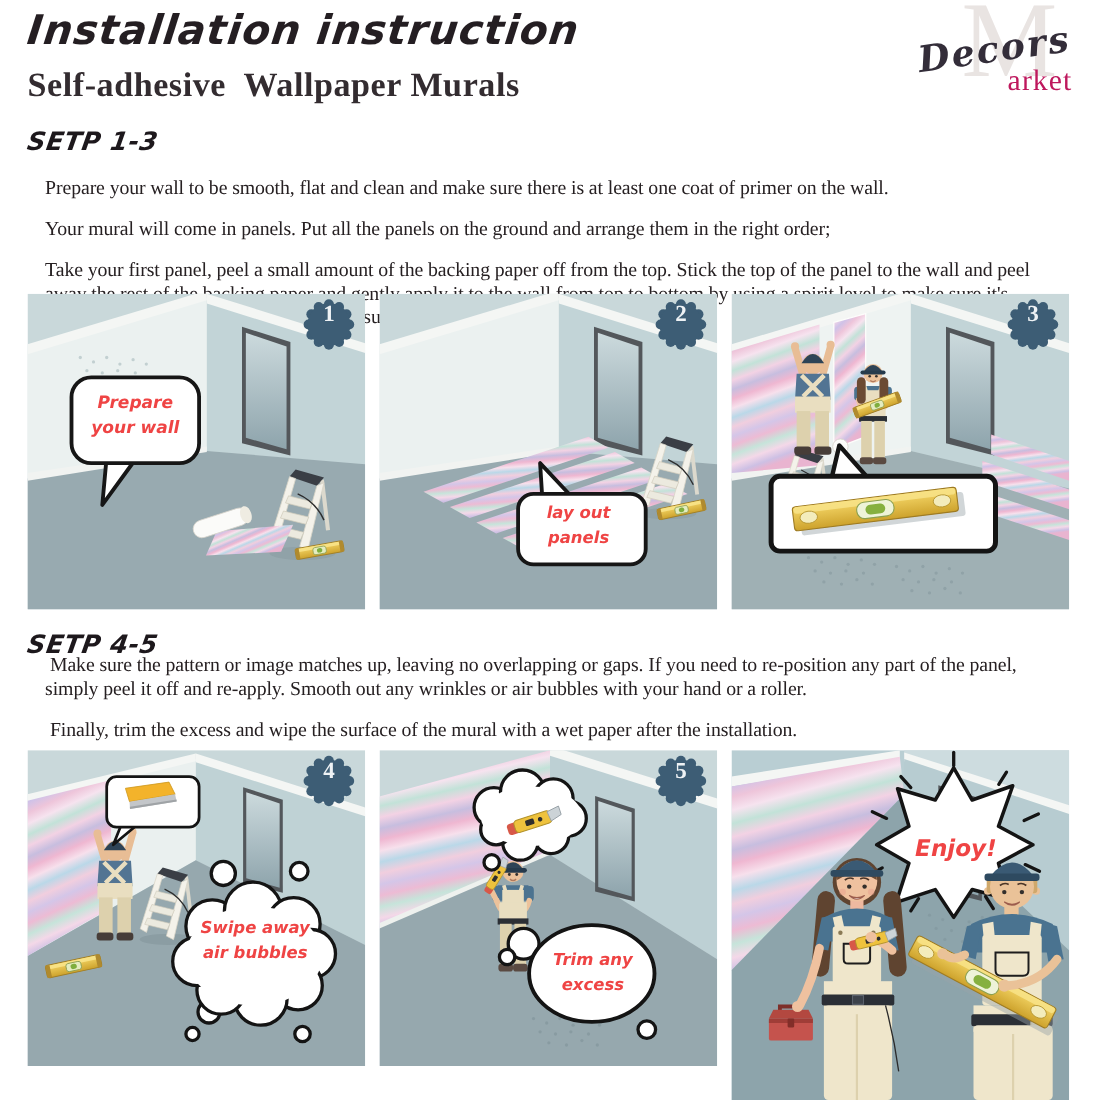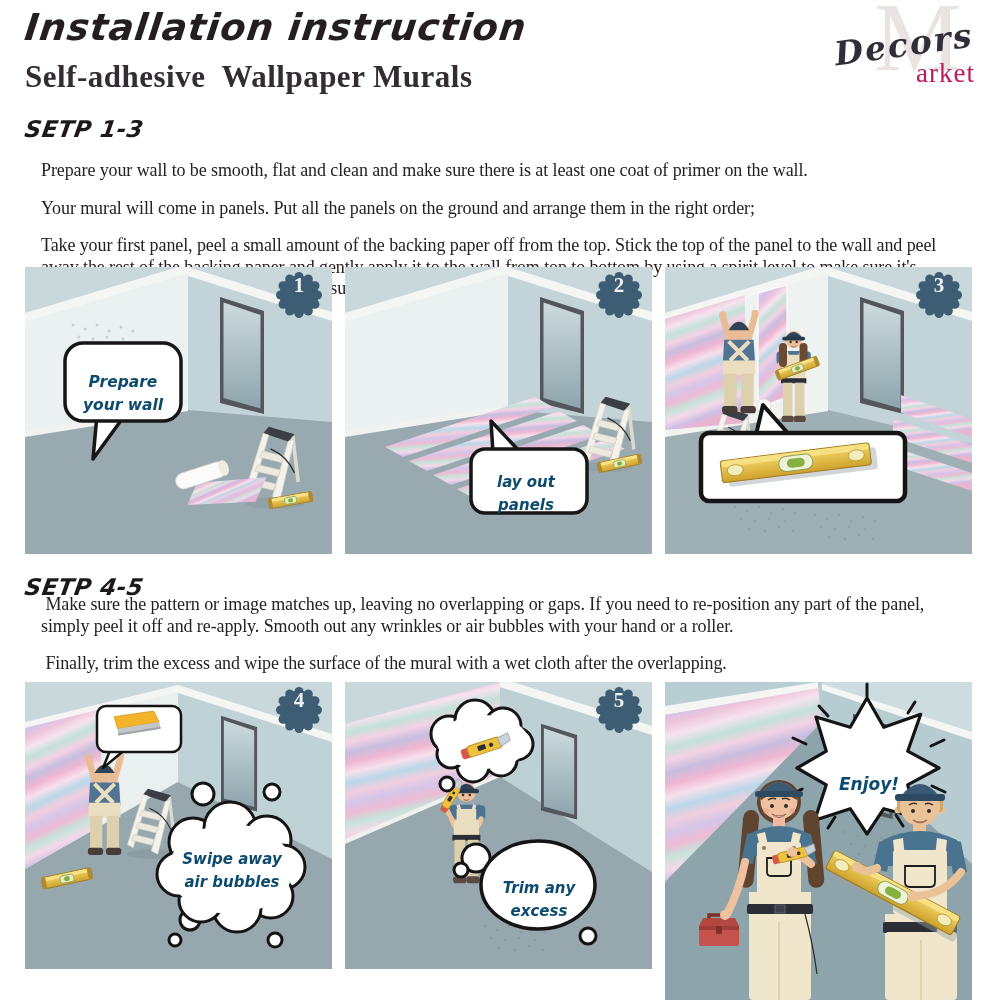--- a/index.html
+++ b/index.html
@@ -34,26 +34,26 @@
   .row { left:25px; display:flex; gap:13px; }
   .row1 { top:267px; }
   .row2 { top:682px; }
   .panel { position:relative; width:307px; height:287px; }
   .panel svg.scene { position:absolute; left:0; top:0; display:block; }
 
   .badge-num { position:absolute; left:252px; top:6px; width:44px; height:44px;
                line-height:44px; text-align:center; font:700 21px "Liberation Serif", serif;
                color:#eef2f5; }
   .bubble-label { position:absolute; text-align:center;
-                  font:italic 700 15px/1.5 "DejaVu Sans", sans-serif; color:#0c4a6e;margin-top:16px; }
+                  font:italic 700 15px/1.5 "DejaVu Sans", sans-serif; color:#ef4444; }
   .bl-1 { left:42px; top:88px; width:112px; font-size:15.5px; }
   .bl-2 { left:128px; top:188px; width:106px; }
   .bl-4 { left:144px; top:150px; width:126px; }
   .bl-5 { left:146px; top:179px; width:96px; }
-  .bl-6 { left:160px; top:74px; width:88px; font-size:17px; }
+  .bl-6 { left:160px; top:74px; width:88px; font-size:21px; }
 </style>
 </head>
 <body>
 
 <svg width="0" height="0" style="position:absolute" aria-hidden="true">
 <defs>
   <linearGradient id="wpg" x1="0" y1="0" x2="0.22" y2="1">
     <stop offset="0" stop-color="#e9b4d0"></stop>
         <stop offset="0.06" stop-color="#f4d7e7"></stop>
     <stop offset="0.12" stop-color="#cfc2e8"></stop>
@@ -325,21 +325,21 @@
         <use href="#biglvl" transform="translate(55,194) rotate(-7)"></use>
         <use href="#badgeShape" transform="translate(274,28)"></use>
       </svg>
       <div class="badge-num">3</div>
     </figure>
   </div>
 
   <h3 class="abs step-h step-h2">SETP 4-5</h3>
   <div class="abs body-text body-2">
     <p> Make sure the pattern or image matches up, leaving no overlapping or gaps. If you need to re-position any part of the panel, simply peel it off and re-apply. Smooth out any wrinkles or air bubbles with your hand or a roller.</p>
-    <p> Finally, trim the excess and wipe the surface of the mural with a wet cloth after the overlapping.</p>
+    <p> Finally, trim the excess and wipe the surface of the mural with a wet paper after the installation.</p>
   </div>
 
   <div class="abs row row2">
 
     <figure class="panel" style="margin:0">
       <svg class="scene" width="307" height="287" viewBox="0 0 307 287">
         <rect width="307" height="287" fill="#c9d8da"></rect>
         <polygon points="153,8 307,58 307,177 153,100" fill="#bfd2d5"></polygon>
         <polygon points="153,3 307,52 307,60 153,11" fill="#f4f6f4"></polygon>
         <polygon points="0,46 153,8 153,100 0,187" fill="#eaf0ef"></polygon>

